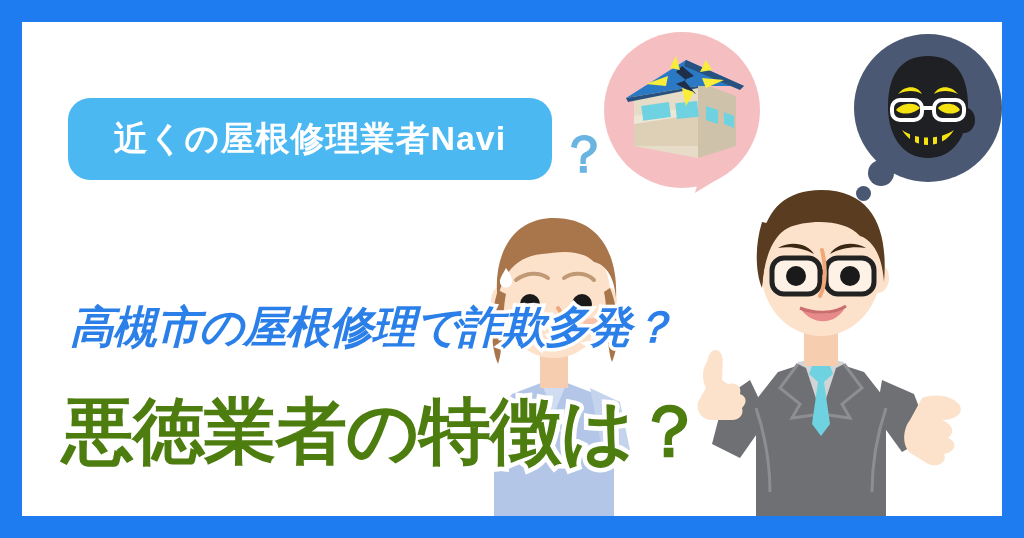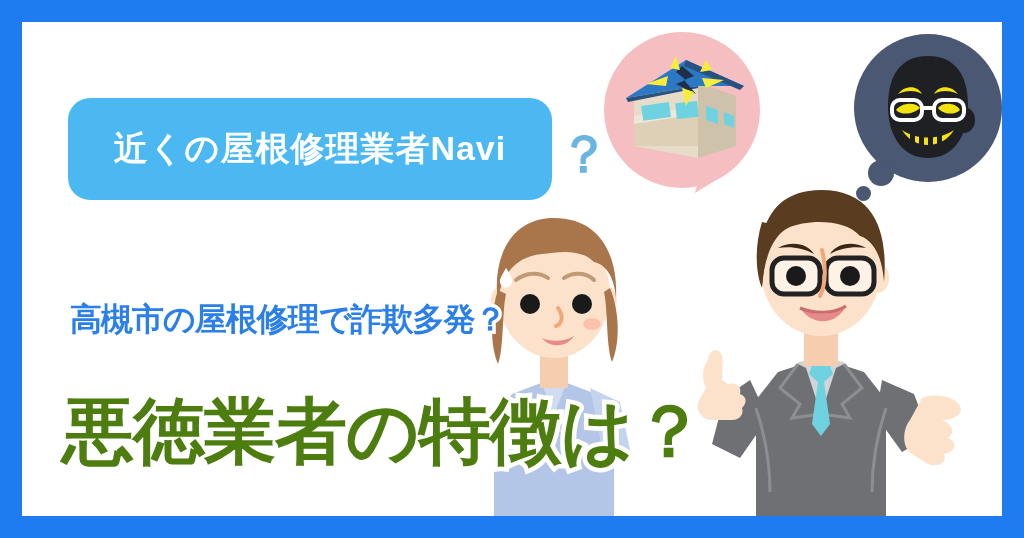--- a/index.html
+++ b/index.html
@@ -20,21 +20,21 @@
     left: 22px; top: 22px;
     width: 980px; height: 494px;
     background: #ffffff;
     overflow: hidden;
   }
 
   
   .badge {
     position: absolute;
     left: 46px; top: 76px;
-    width: 484px; height: 102px;
+    width: 484px; height: 82px;
     background: #4cb8f2;
     border-radius: 22px;
     display: flex; align-items: center; justify-content: center;
   }
   .badge-label {
     color: #ffffff;
     font-size: 34px;
     font-weight: bold;
     letter-spacing: 1px;
     white-space: nowrap;
@@ -45,28 +45,29 @@
     font-size: 52px;
     font-weight: bold;
     color: #6ab4e2;
     line-height: 1;
   }
 
   
   .subhead {
     position: absolute;
     left: 48px; top: 276px;
-    font-size: 32px;
+    font-size: 44px;
     font-weight: bold;
     color: #2a7fe8;
     white-space: nowrap;
     letter-spacing: -1px;
     -webkit-text-stroke: 7px #ffffff;
     paint-order: stroke fill;
     z-index: 40;
+    font-style: italic;
   }
   .headline {
     position: absolute;
     left: 40px; top: 362px;
     font-size: 72px;
     font-weight: bold;
     color: #4d7c0f;
     white-space: nowrap;
     letter-spacing: -1px;
     -webkit-text-stroke: 9px #ffffff;

